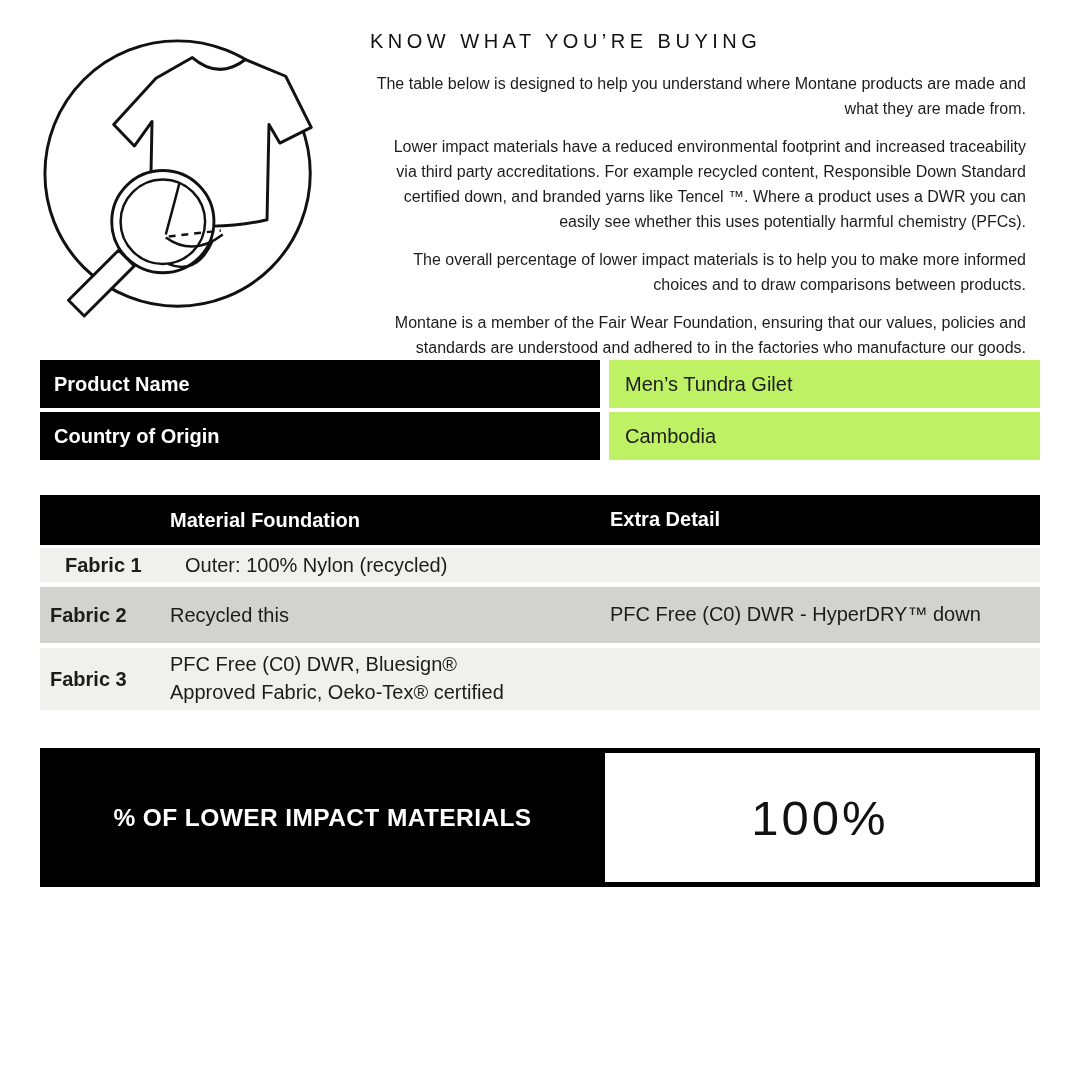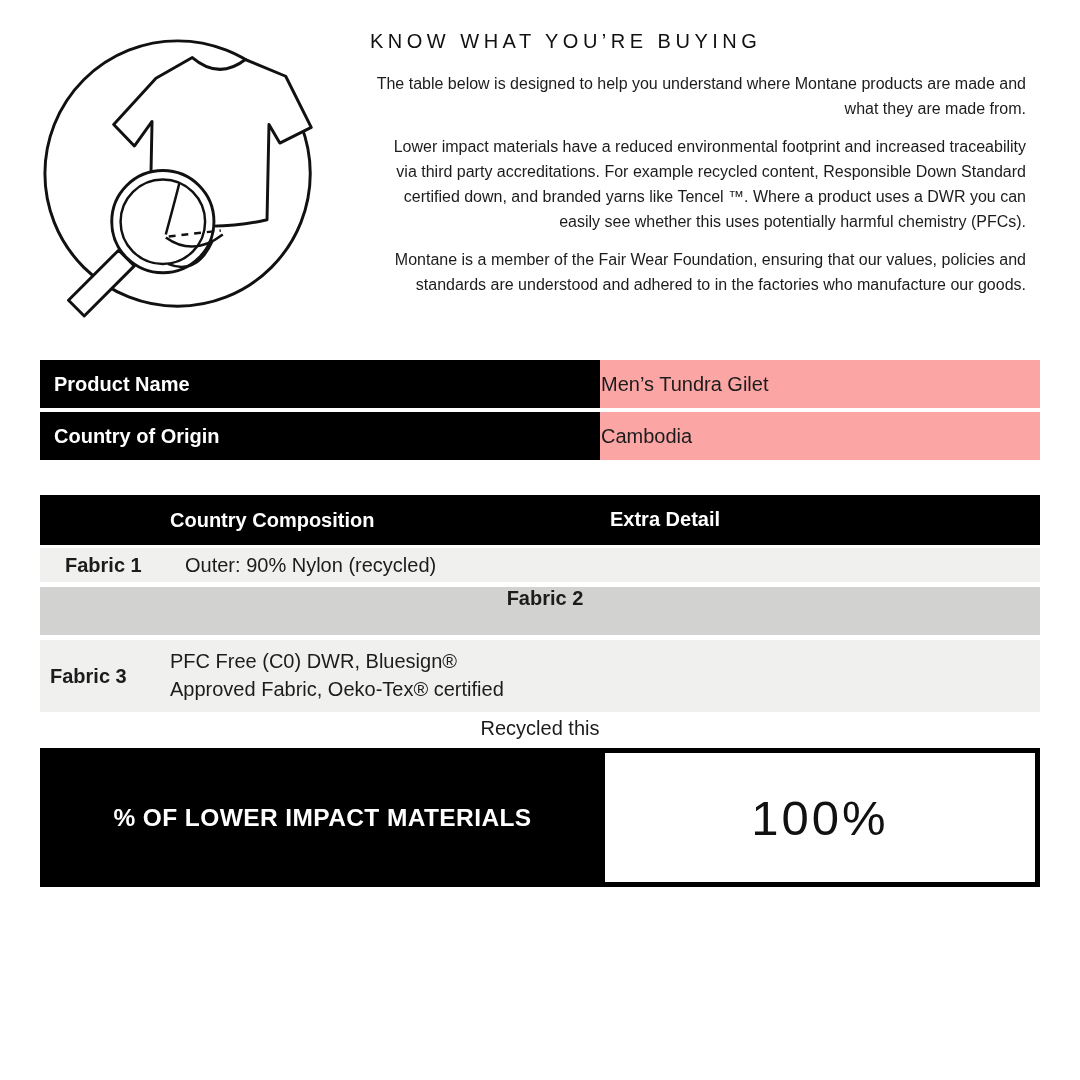--- a/index.html
+++ b/index.html
@@ -12,41 +12,41 @@
   .icon-wrap { position:absolute; left:40px; top:33px; width:285px; height:285px; }
   .icon-wrap svg { display:block; width:100%; height:100%; }
   .intro { position:absolute; left:370px; top:30px; width:656px; }
   .intro-title {
     font-size:20px; font-weight:300; letter-spacing:4.5px;
     color:#111; margin:0 0 19px 0; white-space:nowrap;
   }
   .intro-p { font-size:16px; line-height:1.56; margin:0 0 13px 0;text-align:right; }
   
   .product-rows { position:absolute; left:40px; top:360px; width:1000px; display:flex; flex-direction:column; gap:4px; }
-  .prow { display:flex; gap:0; height:48px; }
+  .prow { display:flex; gap:9px; height:48px; }
   .plabel {
     flex:0 0 560px; box-sizing:border-box; background:#000; color:#fff;
     font-weight:bold; font-size:20px; display:flex; align-items:center; padding-left:14px;
   }
   .pvalue {
-    flex:1; background:#fca5a5; display:flex; align-items:center;
-    padding-left:1px; font-size:20px; color:#1c1c1c;
+    flex:1; background:#bef264; display:flex; align-items:center;
+    padding-left:16px; font-size:20px; color:#1c1c1c;
   }
   
   .materials { position:absolute; left:40px; top:495px; width:1000px; }
   .mheader {
     height:50px; background:#000; color:#fff; display:flex; align-items:center;
     font-weight:bold; font-size:20px;
   }
   .mrow { display:flex; align-items:center; font-size:20px; }
   .mrow.light { background:#f0f0ef; }
   .mrow.dark  { background:#d2d2d1; }
   .mrow.r1 { height:34px; margin-top:3px;padding-left:15px; }
-  .mrow.r2 { height:48px; margin-top:5px;flex-direction:column; }
-  .mrow.r3 { height:72px; margin-top:5px; }
+  .mrow.r2 { height:56px; margin-top:5px; }
+  .mrow.r3 { height:62px; margin-top:5px; }
   .mcol1 { flex:0 0 130px; box-sizing:border-box; padding-left:10px; font-weight:bold; }
   .mcol2 { flex:0 0 440px; }
   .mcol3 { flex:1; padding-right:6px; line-height:1.38; white-space:pre-line; }
   .mheader .mcol1 { font-weight:bold; }
   
   .summary { position:absolute; left:40px; top:748px; width:1000px; height:139px; background:#000; }
   .sum-label {
     position:absolute; left:0; top:0; bottom:0; width:565px;
     display:flex; align-items:center; justify-content:center;
     color:#fff; font-weight:bold; font-size:24.5px; letter-spacing:0.4px;
@@ -76,43 +76,44 @@
     <path d="M 131 207 L 184 201" stroke="#111" stroke-width="2.5" stroke-dasharray="7 6" fill="none"></path>
     <path d="M 128 208 Q 156 228 186 205" stroke="#111" stroke-width="2.5" fill="none"></path>
     <path d="M 130 235 Q 160 247 176 211" stroke="#111" stroke-width="2.5" fill="none"></path>
   </svg>
 </div>
 
 <div class="intro">
   <h1 class="intro-title">KNOW WHAT YOU’RE BUYING</h1>
   <p class="intro-p">The table below is designed to help you understand where Montane products are made and what they are made from.</p>
   <p class="intro-p">Lower impact materials have a reduced environmental footprint and increased traceability via third party accreditations. For example recycled content, Responsible Down Standard certified down, and branded yarns like Tencel ™. Where a product uses a DWR you can easily see whether this uses potentially harmful chemistry (PFCs).</p>
+  <p class="intro-p">The overall percentage of lower impact materials is to help you to make more informed choices and to draw comparisons between products.</p>
   <p class="intro-p">Montane is a member of the Fair Wear Foundation, ensuring that our values, policies and standards are understood and adhered to in the factories who manufacture our goods.</p>
 </div>
 
 <div class="product-rows">
   <div class="prow">
     <div class="plabel">Product Name</div>
     <div class="pvalue">Men’s Tundra Gilet</div>
   </div>
   <div class="prow">
     <div class="plabel">Country of Origin</div>
     <div class="pvalue">Cambodia</div>
   </div>
 </div>
 
 <div class="materials">
   <div class="mheader">
     <div class="mcol1"></div>
-    <div class="mcol2">Country Composition</div>
+    <div class="mcol2">Material Foundation</div>
     <div class="mcol3">Extra Detail</div>
   </div>
   <div class="mrow r1 light">
     <div class="mcol1">Fabric 1</div>
-    <div class="mcol2">Outer: 90% Nylon (recycled)</div>
+    <div class="mcol2">Outer: 100% Nylon (recycled)</div>
   </div>
   <div class="mrow r2 dark">
     <div class="mcol1">Fabric 2</div>
     <div class="mcol2">Recycled this</div>
     <div class="mcol3">PFC Free (C0) DWR - HyperDRY™ down</div>
   </div>
   <div class="mrow r3 light">
     <div class="mcol1">Fabric 3</div>
     <div class="mcol3">PFC Free (C0) DWR, Bluesign®
 Approved Fabric, Oeko-Tex® certified</div>

